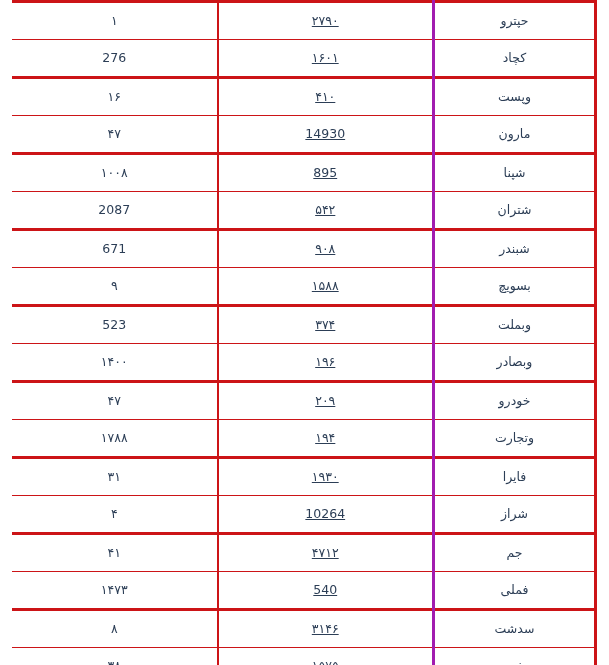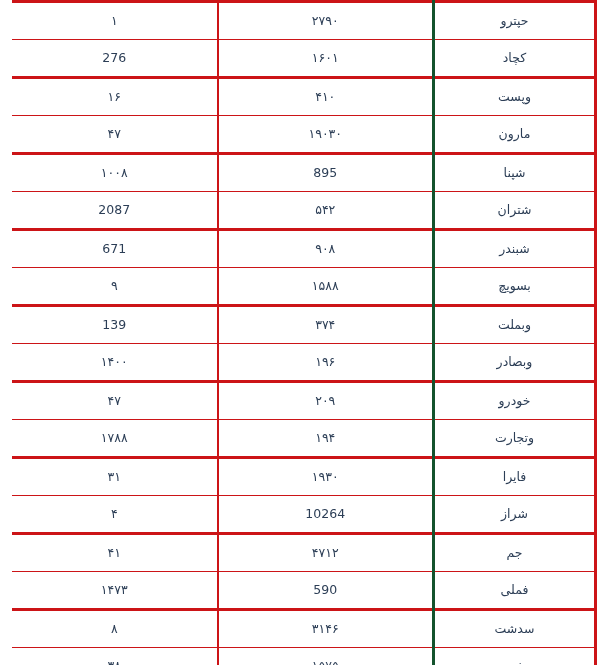--- a/index.html
+++ b/index.html
@@ -60,21 +60,21 @@
     white-space: nowrap;
     overflow: hidden;
     background: #ffffff;
     box-sizing: border-box;
   }
 
   
   
   table.data-table td.cell-symbol {
     border-right: 3px solid #cc1417;   
-    border-left: 3px solid #14532d;    
+    border-left: 3px solid #a21caf;    
   }
   table.data-table td.cell-mid {
     border-left: 2px solid #cc1417;    
   }
   table.data-table td.cell-last {
     border-left: 3px solid #cc1417;    
   }
 
   
   table.data-table tr td {
@@ -84,21 +84,21 @@
     border-top: 3px solid #cc1417;
   }
 
   
   table.data-table tr:first-child td {
     border-top: 3px solid #cc1417;
   }
 
   
   td.cell-symbol { font-size: 12.5px; }
-  td.cell-mid    { font-size: 12.5px; }
+  td.cell-mid    { font-size: 12.5px; text-decoration: underline; }
   td.cell-last   { font-size: 12.5px; }
 </style>
 </head>
 <body>
 
 <div class="page">
   <div class="table-wrap">
     <table class="data-table">
       <colgroup>
         <col class="col-symbol">
@@ -116,21 +116,21 @@
             <td class="cell-mid">۱۶۰۱</td>
             <td class="cell-last">276</td>
           </tr>
           <tr class="rule-thick">
             <td class="cell-symbol">وپست</td>
             <td class="cell-mid">۴۱۰</td>
             <td class="cell-last">۱۶</td>
           </tr>
           <tr>
             <td class="cell-symbol">مارون</td>
-            <td class="cell-mid">۱۹۰۳۰</td>
+            <td class="cell-mid">14930</td>
             <td class="cell-last">۴۷</td>
           </tr>
           <tr class="rule-thick">
             <td class="cell-symbol">شپنا</td>
             <td class="cell-mid">895</td>
             <td class="cell-last">۱۰۰۸</td>
           </tr>
           <tr>
             <td class="cell-symbol">شتران</td>
             <td class="cell-mid">۵۴۲</td>
@@ -142,21 +142,21 @@
             <td class="cell-last">671</td>
           </tr>
           <tr>
             <td class="cell-symbol">بسویچ</td>
             <td class="cell-mid">۱۵۸۸</td>
             <td class="cell-last">۹</td>
           </tr>
           <tr class="rule-thick">
             <td class="cell-symbol">وبملت</td>
             <td class="cell-mid">۳۷۴</td>
-            <td class="cell-last">139</td>
+            <td class="cell-last">523</td>
           </tr>
           <tr>
             <td class="cell-symbol">وبصادر</td>
             <td class="cell-mid">۱۹۶</td>
             <td class="cell-last">۱۴۰۰</td>
           </tr>
           <tr class="rule-thick">
             <td class="cell-symbol">خودرو</td>
             <td class="cell-mid">۲۰۹</td>
             <td class="cell-last">۴۷</td>
@@ -176,21 +176,21 @@
             <td class="cell-mid">10264</td>
             <td class="cell-last">۴</td>
           </tr>
           <tr class="rule-thick">
             <td class="cell-symbol">جم</td>
             <td class="cell-mid">۴۷۱۲</td>
             <td class="cell-last">۴۱</td>
           </tr>
           <tr>
             <td class="cell-symbol">فملی</td>
-            <td class="cell-mid">590</td>
+            <td class="cell-mid">540</td>
             <td class="cell-last">۱۴۷۳</td>
           </tr>
           <tr class="rule-thick">
             <td class="cell-symbol">سدشت</td>
             <td class="cell-mid">۳۱۴۶</td>
             <td class="cell-last">۸</td>
           </tr>
           <tr>
             <td class="cell-symbol">بفجر</td>
             <td class="cell-mid">۱۵۷۵</td>

